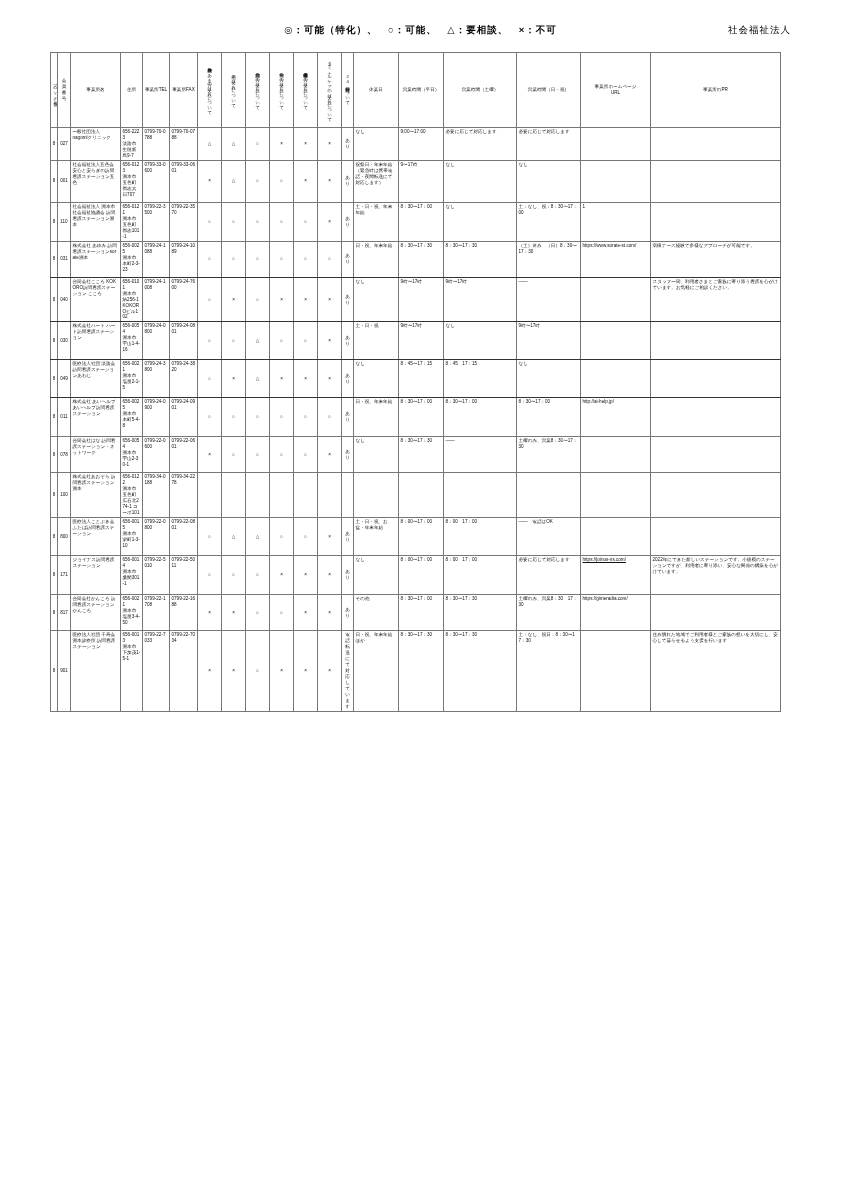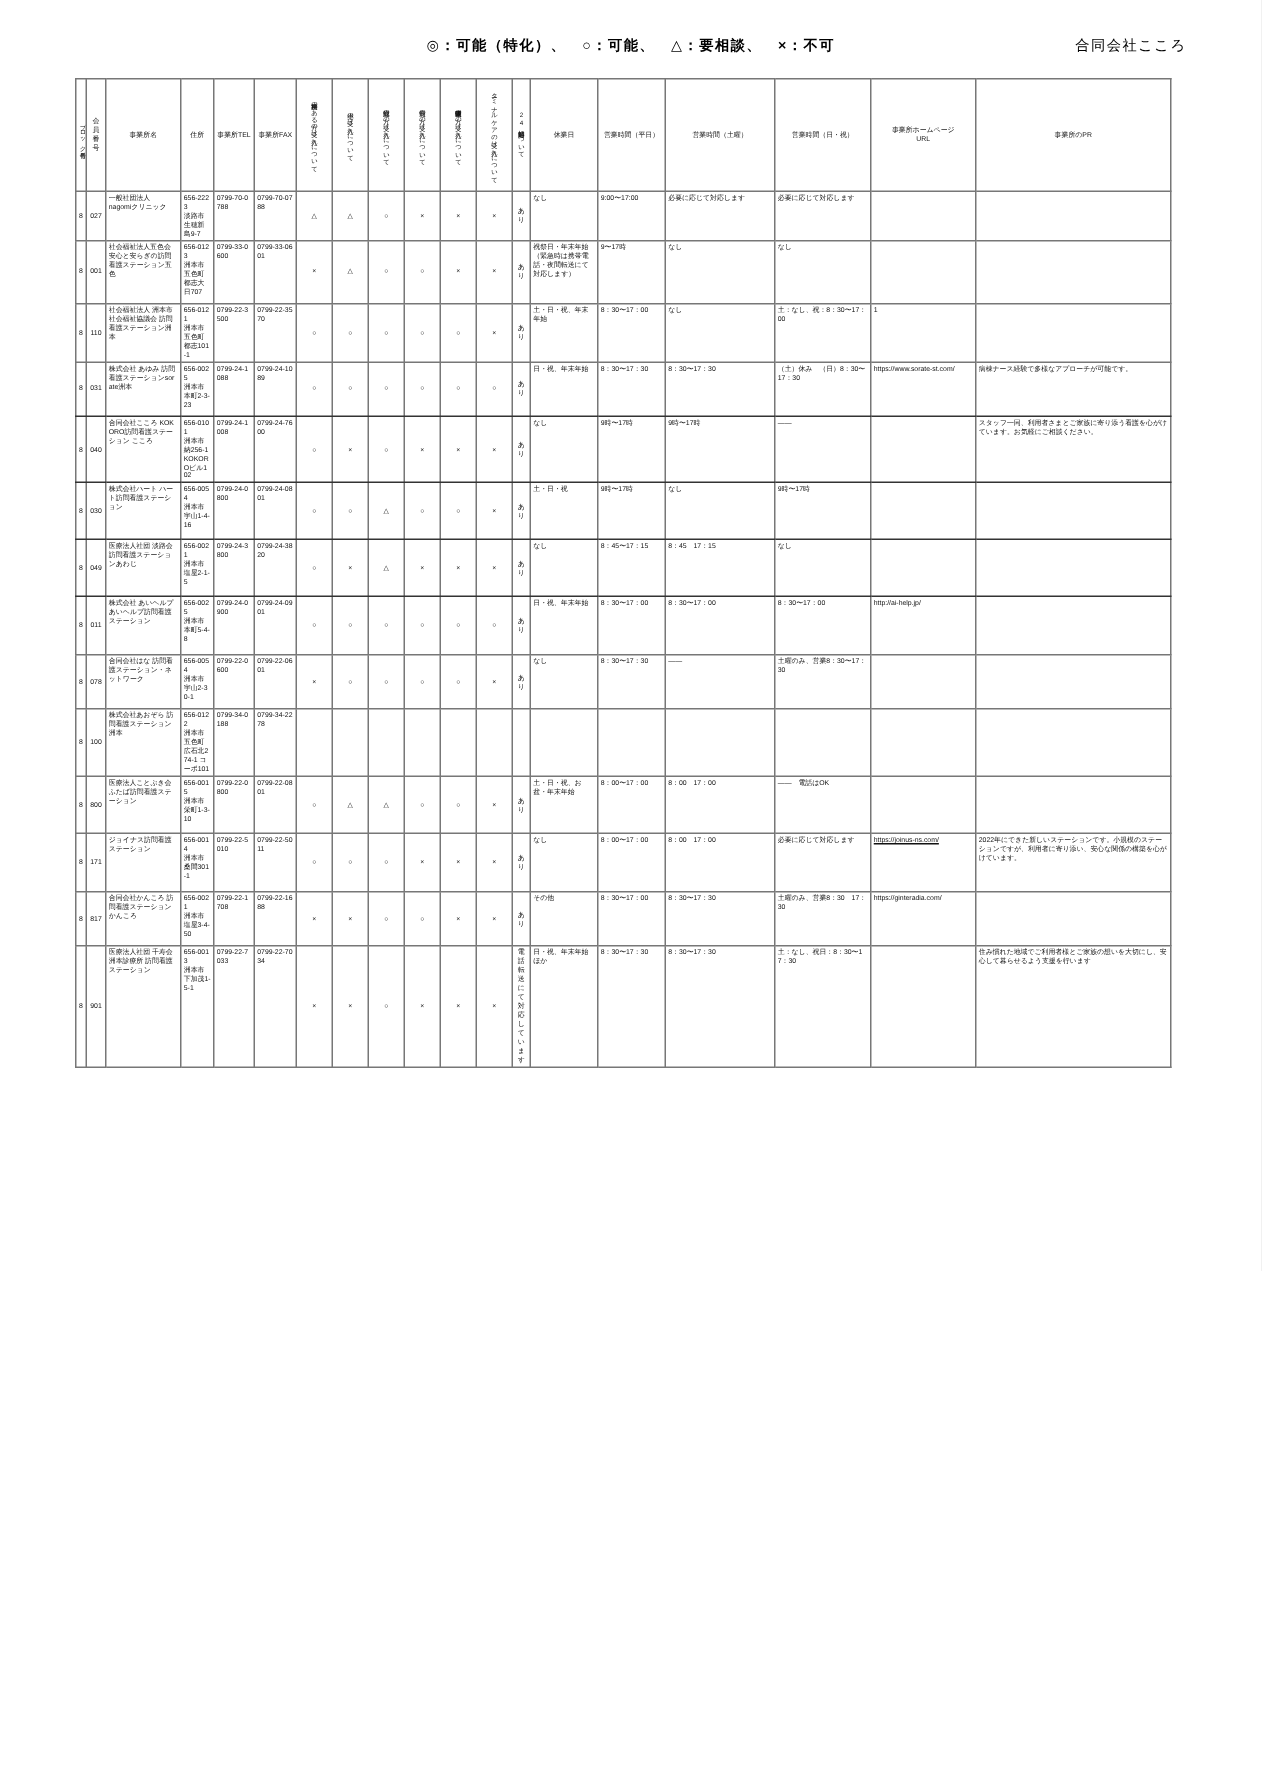--- a/index.html
+++ b/index.html
@@ -22,21 +22,21 @@
   td.c-sym{vertical-align:middle;text-align:center;font-size:5.2px;}
   tr.grp td{border-bottom:1.4px solid #333;}
   .link{color:#2e75b6;text-decoration:underline;}
   .urltxt{color:#16365c;}
 </style>
 </head>
 <body>
 
 <div class="page">
   <div class="legend">◎：可能（特化）、　○：可能、　△：要相談、　×：不可</div>
-  <div class="block-label">合同会社こころ</div>
+  <div class="block-label">社会福祉法人</div>
 
   <table class="prov">
     <colgroup>
       <col style="width:7px">
         <col style="width:13px">
         <col style="width:50px">
         <col style="width:22px">
       <col style="width:27px">
         <col style="width:28px">
       <col style="width:24px">

